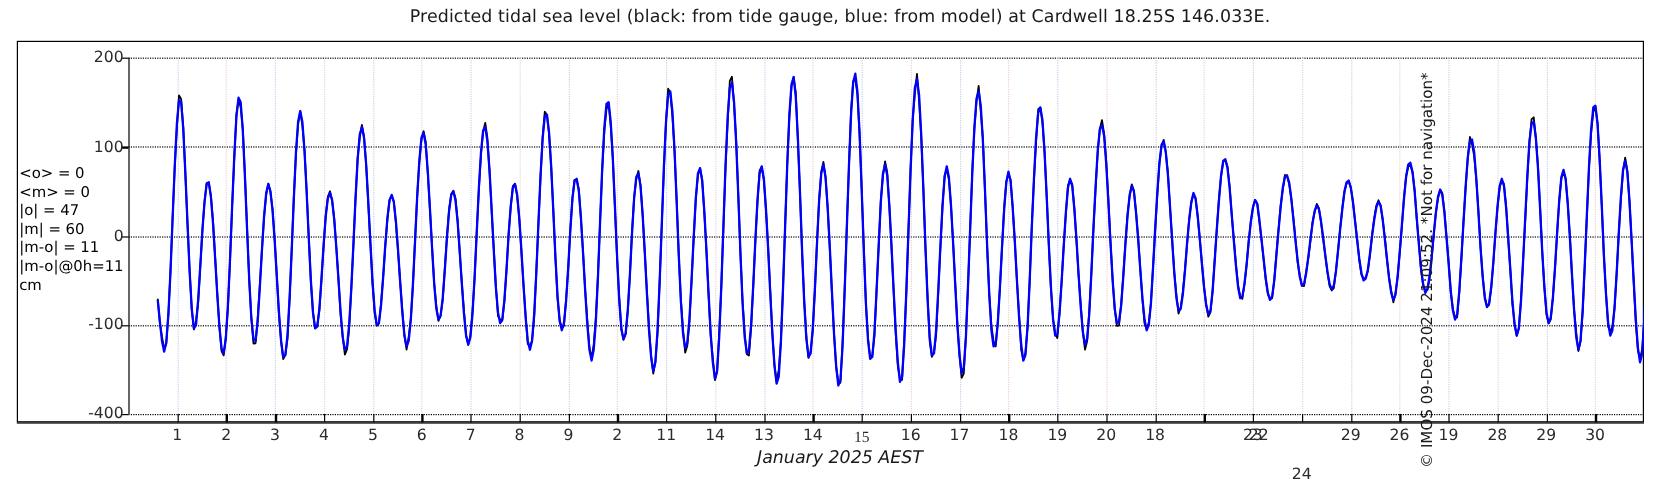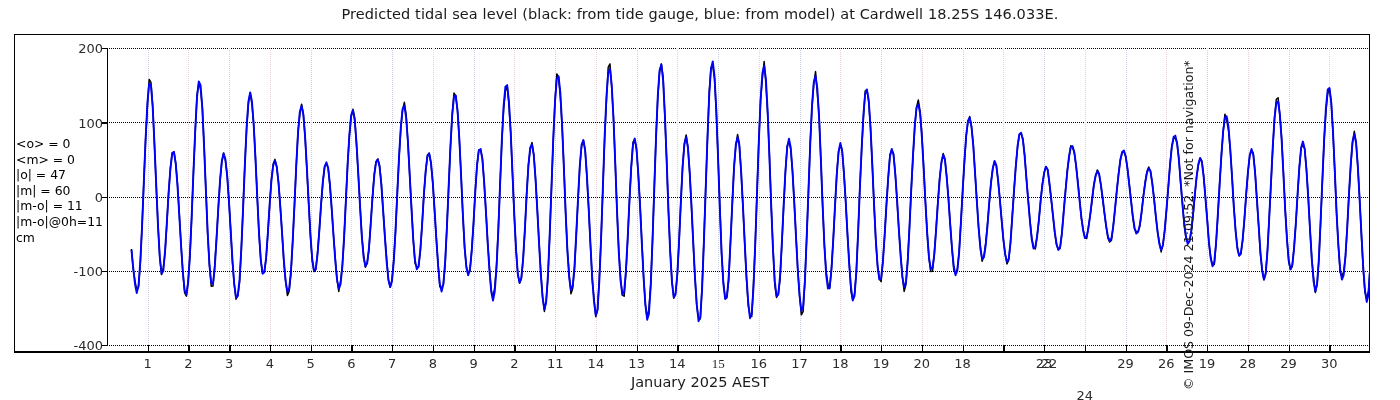--- a/index.html
+++ b/index.html
@@ -28,21 +28,21 @@
   .ytick{position:absolute;left:-6px;width:6px;height:1.3px;background:#000;}
   .ylabel{position:absolute;right:1408px;white-space:nowrap;font-size:13px;
           color:#2b2b2b;transform:translateY(-50%);}
 
   .vgrid{position:absolute;top:0;width:1px;height:297px;}
   .xtick{position:absolute;top:297px;width:1.3px;height:7px;background:#000;}
   .xlabel{position:absolute;top:308px;font-size:13px;color:#2b2b2b;
           transform:translateX(-50%);white-space:nowrap;}
 
   #xaxistitle{position:absolute;left:0;top:374px;width:1400px;text-align:center;
-              font-size:14.5px;color:#1a1a1a;}
+              font-size:14.5px;color:#1a1a1a;font-style:italic;}
 
   #credit{position:absolute;right:2px;top:0px;height:400px;width:20px;}
   #credit span{position:absolute;transform-origin:left top;
                transform:rotate(-90deg) translateX(-390px);
                white-space:nowrap;font-size:12.6px;color:#1a1a1a;}
 
   svg{display:block;}
 </style>
 </head>
 <body>

